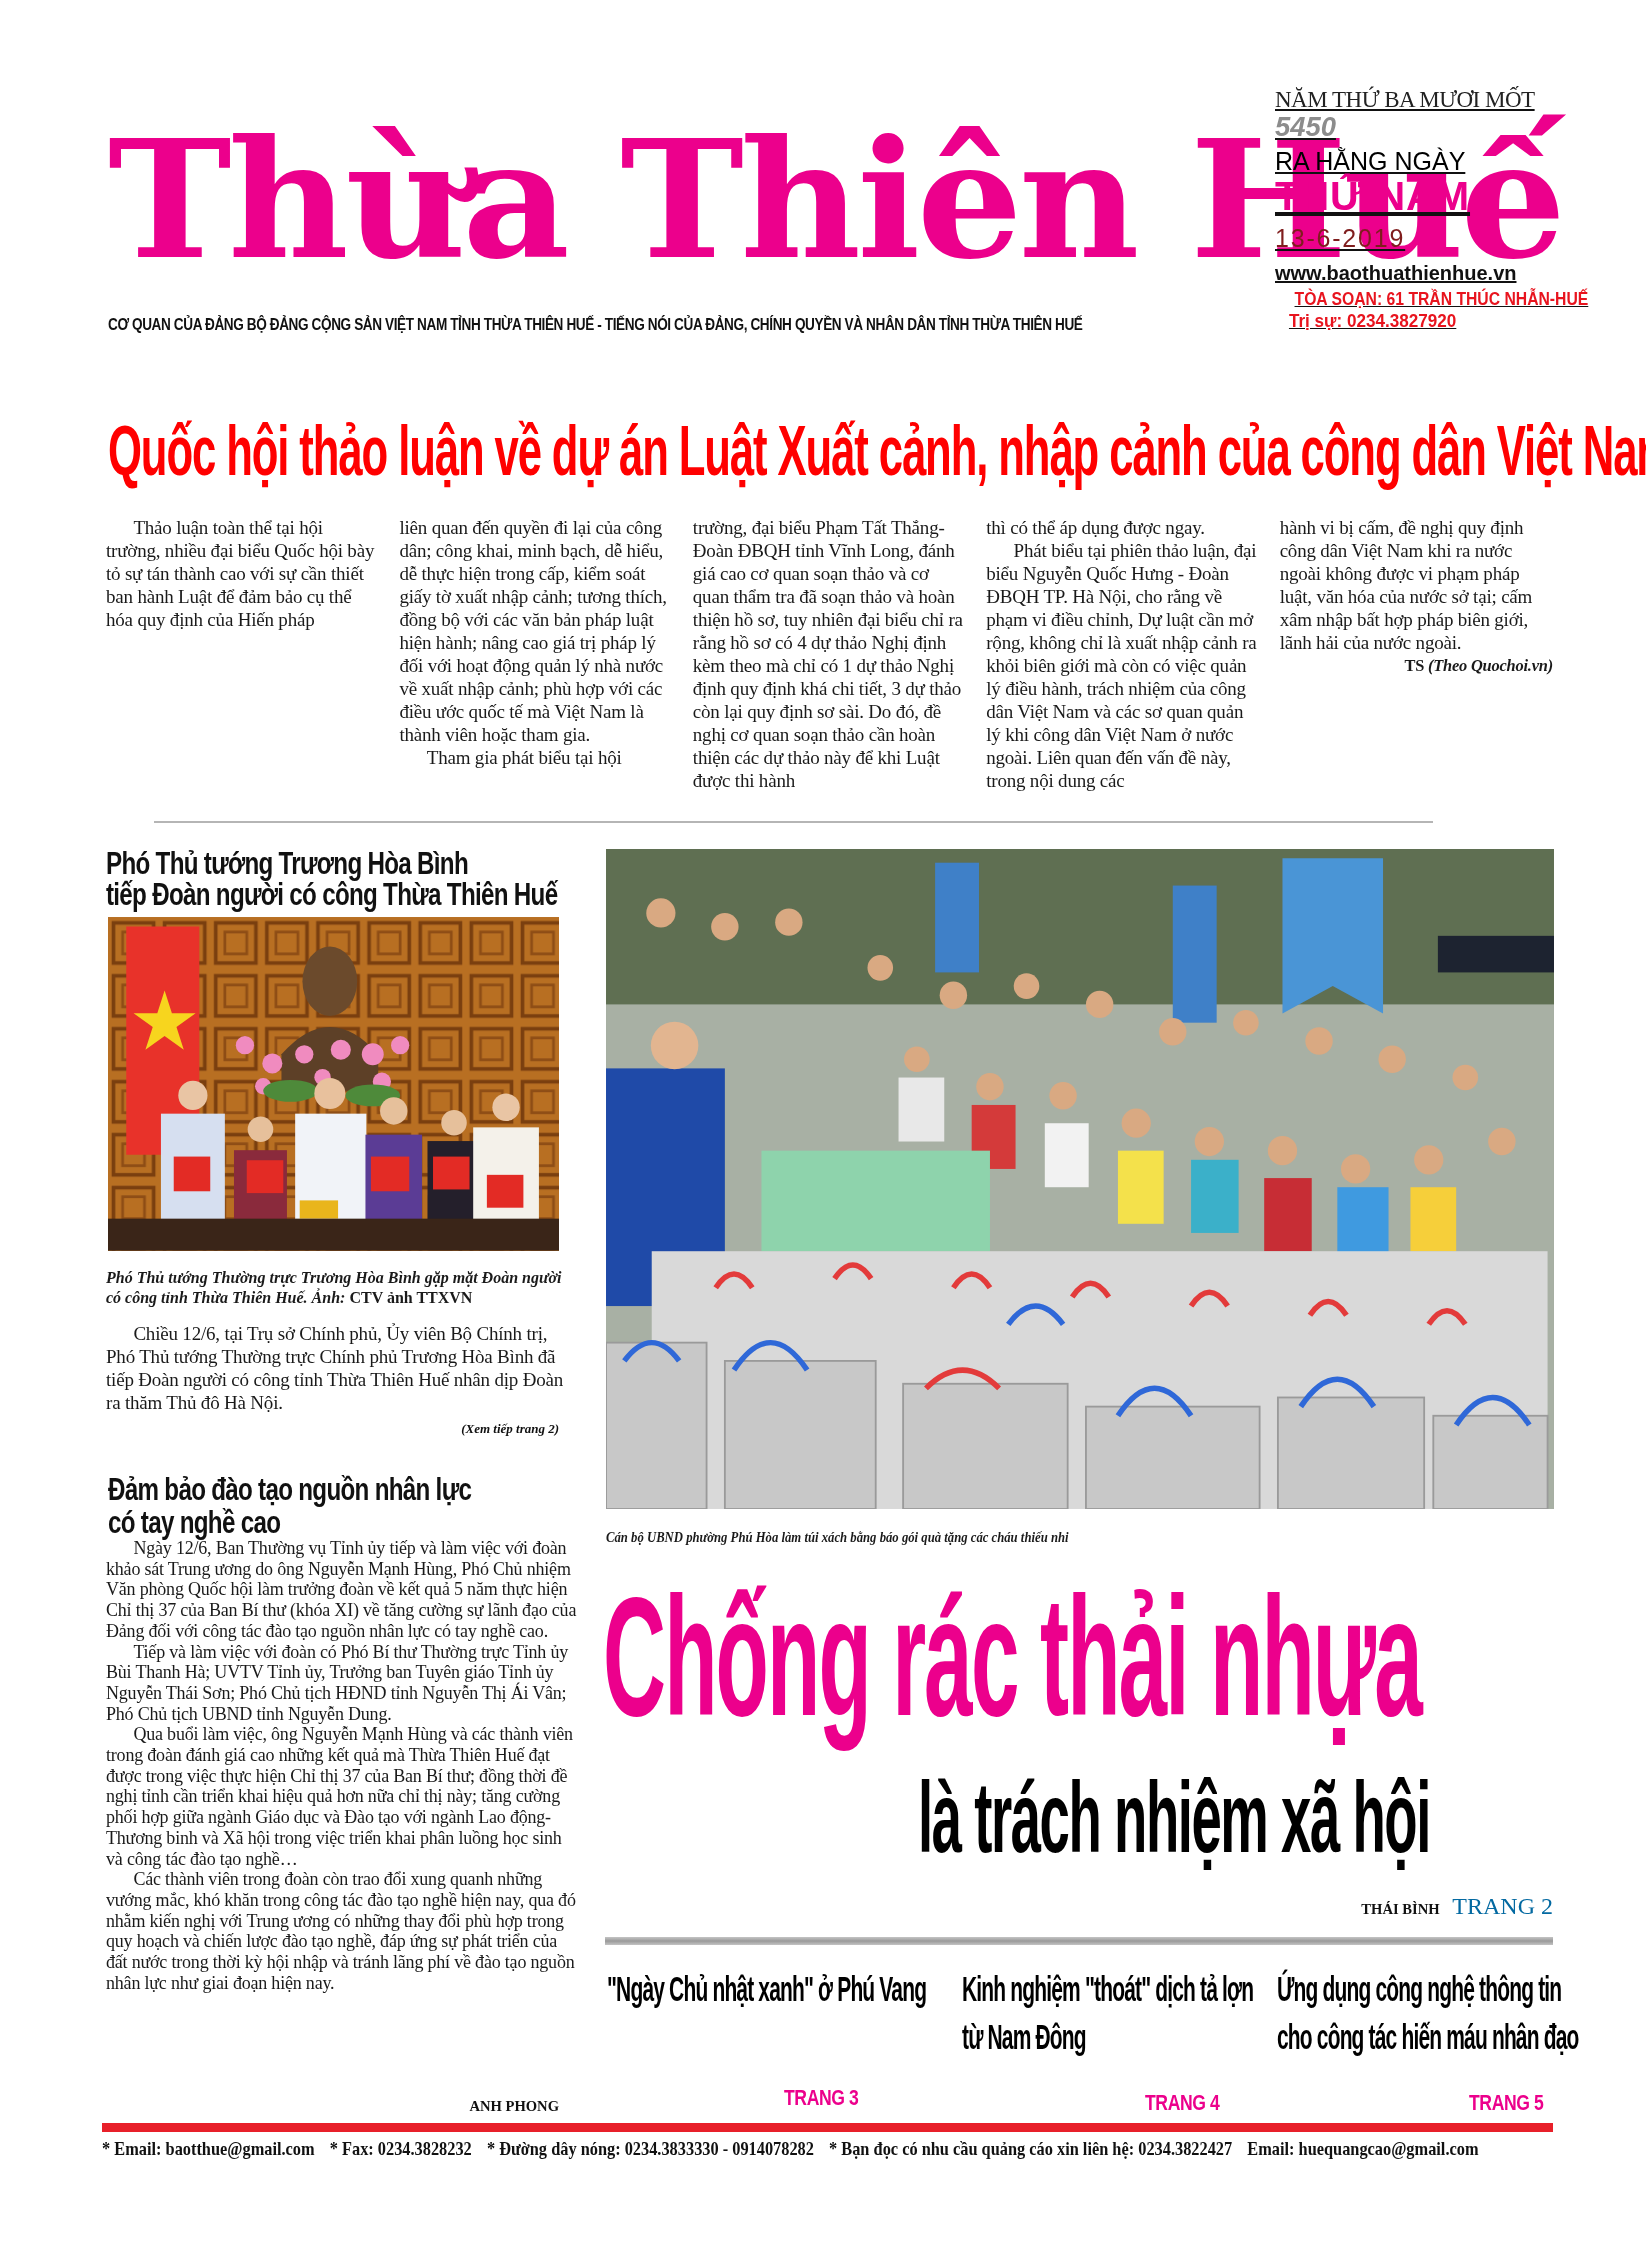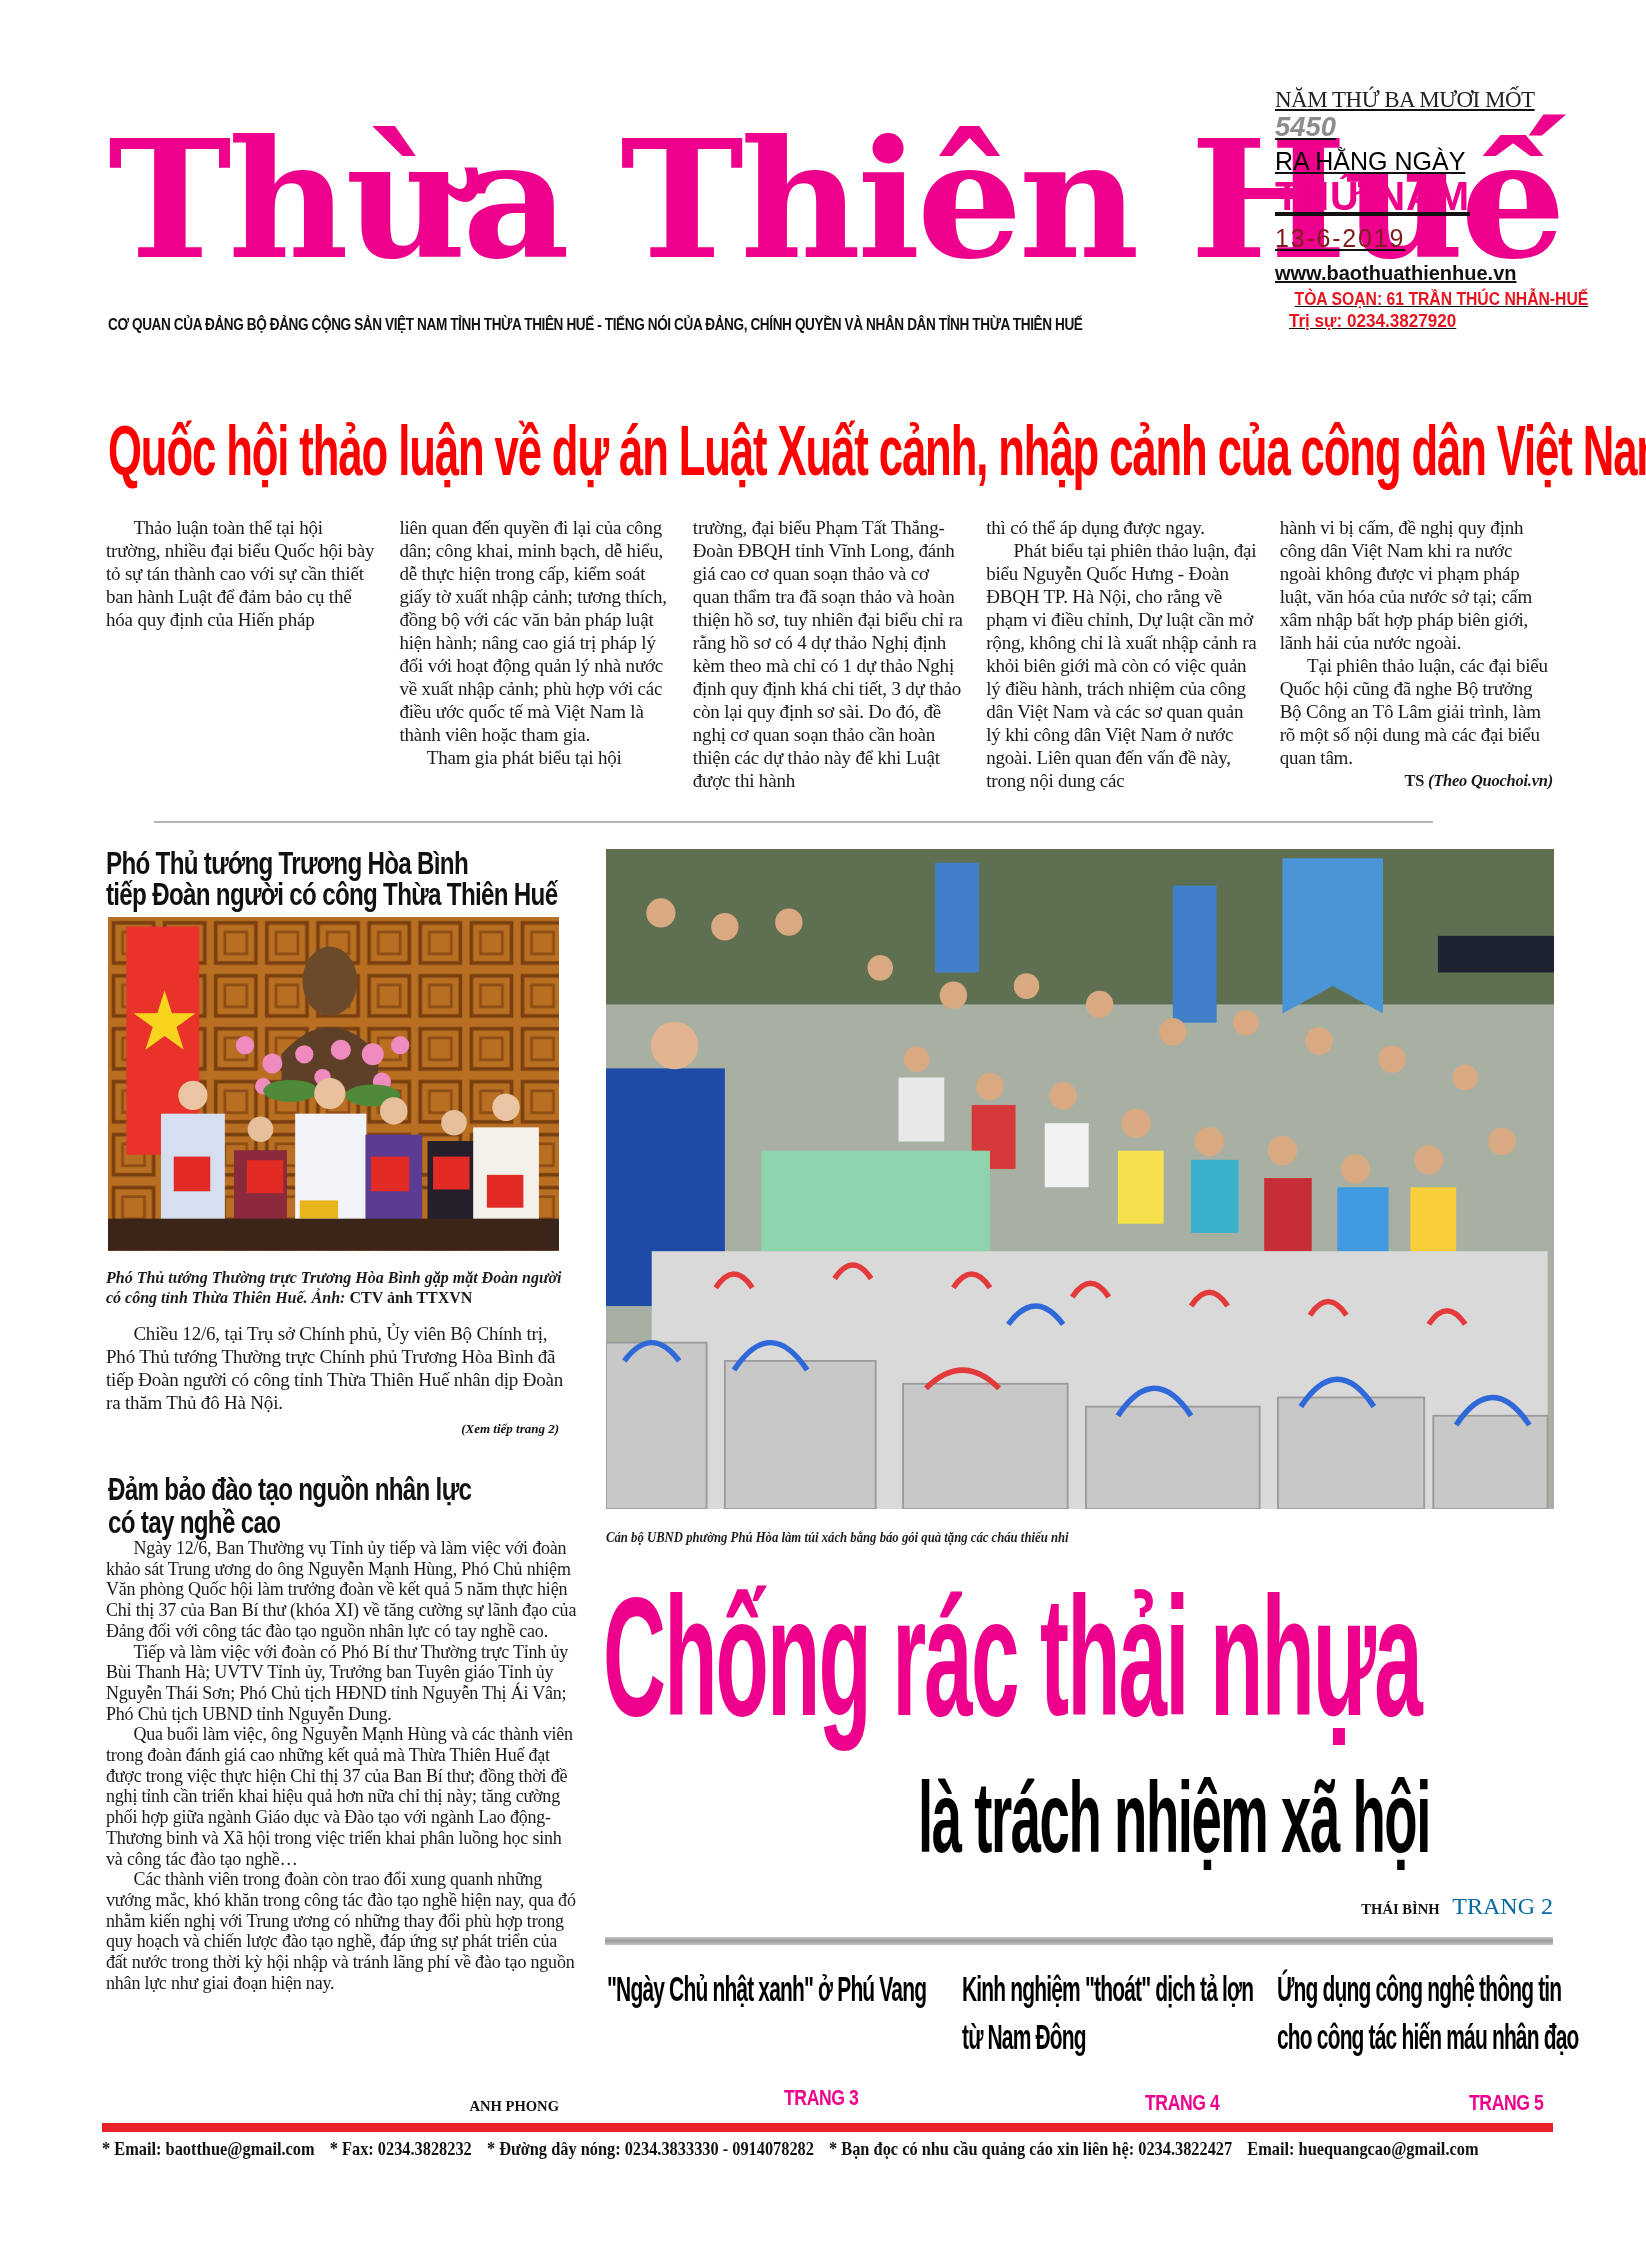--- a/index.html
+++ b/index.html
@@ -158,21 +158,20 @@
   </div>
   <div class="lead-col">
     <p class="cont">trường, đại biểu Phạm Tất Thắng- Đoàn ĐBQH tỉnh Vĩnh Long, đánh giá cao cơ quan soạn thảo và cơ quan thẩm tra đã soạn thảo và hoàn thiện hồ sơ, tuy nhiên đại biểu chỉ ra rằng hồ sơ có 4 dự thảo Nghị định kèm theo mà chỉ có 1 dự thảo Nghị định quy định khá chi tiết, 3 dự thảo còn lại quy định sơ sài. Do đó, đề nghị cơ quan soạn thảo cần hoàn thiện các dự thảo này để khi Luật được thi hành</p>
   </div>
   <div class="lead-col">
     <p class="cont">thì có thể áp dụng được ngay.</p>
     <p>Phát biểu tại phiên thảo luận, đại biểu Nguyễn Quốc Hưng - Đoàn ĐBQH TP. Hà Nội, cho rằng về phạm vi điều chỉnh, Dự luật cần mở rộng, không chỉ là xuất nhập cảnh ra khỏi biên giới mà còn có việc quản lý điều hành, trách nhiệm của công dân Việt Nam và các sơ quan quản lý khi công dân Việt Nam ở nước ngoài. Liên quan đến vấn đề này, trong nội dung các</p>
   </div>
   <div class="lead-col">
     <p class="cont">hành vi bị cấm, đề nghị quy định công dân Việt Nam khi ra nước ngoài không được vi phạm pháp luật, văn hóa của nước sở tại; cấm xâm nhập bất hợp pháp biên giới, lãnh hải của nước ngoài.</p>
-    <p>Tại phiên thảo luận, các đại biểu Quốc hội cũng đã nghe Bộ trưởng Bộ Công an Tô Lâm giải trình, làm rõ một số nội dung mà các đại biểu quan tâm.</p>
     <div class="byline-right">
       <span>TS</span>
       <i>(Theo Quochoi.vn)</i>
     </div>
   </div>
 </div>
 
 <div class="abs hr-grey"></div>
 
 <div class="abs story1-headline">

